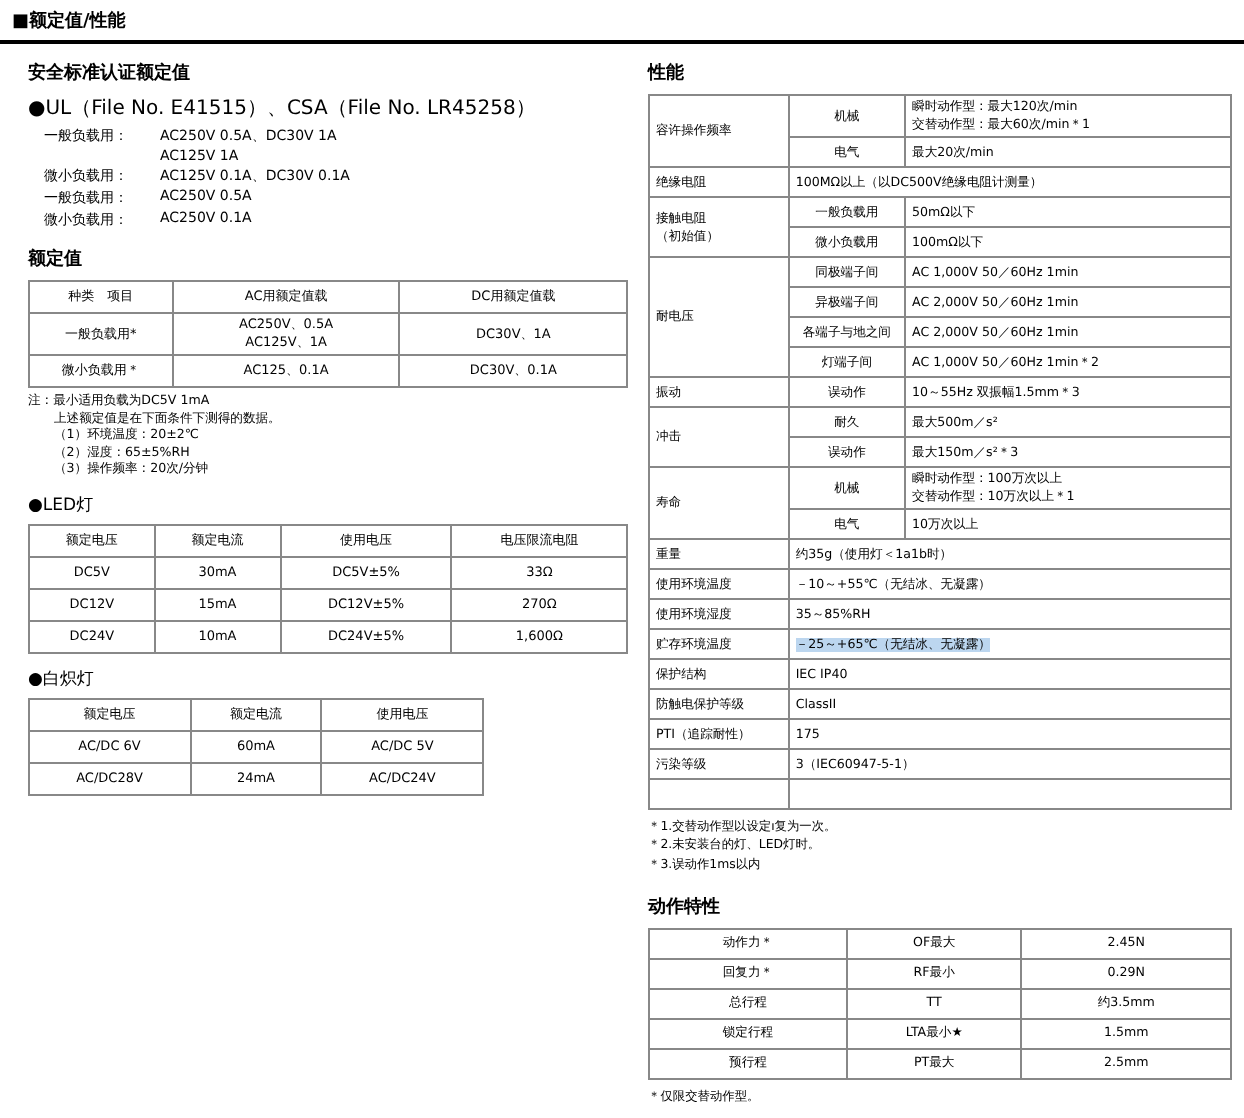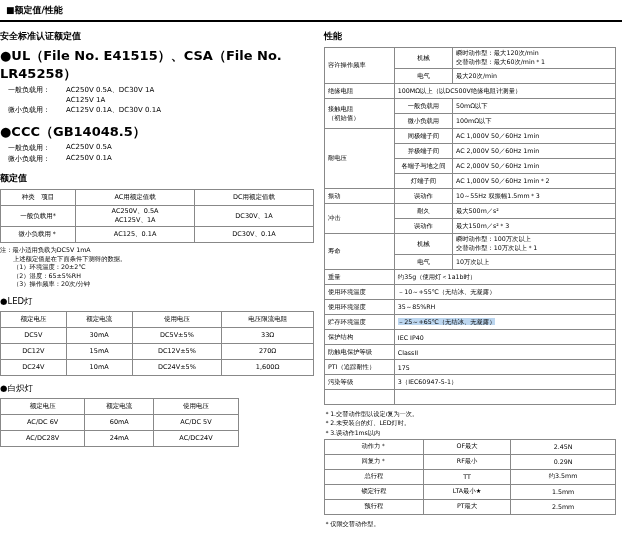--- a/index.html
+++ b/index.html
@@ -1,24 +1,24 @@
 <!DOCTYPE html>
 <html><head>
 <meta charset="utf-8">
 <style>
   html,body{margin:0;padding:0;background:#fff;}
   body{width:622px;height:559px;font-family:"DejaVu Sans","Liberation Sans",sans-serif;font-size:7px;color:#000;position:relative;overflow:hidden;}
   .page{width:622px;height:395px;position:relative;}
   .hdr{font-size:9px;font-weight:bold;padding:4px 6px 3px 6px;border-bottom:2px solid #000;}
   .cols{display:flex;}
-  .colL{width:320px;padding:6px 6px 0 0;box-sizing:border-box;}
+  .colL{width:320px;padding:6px 6px 0 14px;box-sizing:border-box;}
   .colR{width:302px;padding:6px 6px 0 4px;box-sizing:border-box;}
   .sec-title{font-size:9px;font-weight:bold;margin:2px 0 4px 0;}
   .sec-title2{font-size:8.5px;font-weight:normal;margin:7px 0 3px 0;}
-  .bullet{font-size:13px;font-weight:bold;margin:4px 0 2px 0;}
+  .bullet{font-size:10px;font-weight:normal;margin:4px 0 2px 0;}
   .ind{margin-left:8px;}
   .row{display:flex;margin:1px 0;}
   .lbl{width:58px;flex:none;}
   .val{flex:1;}
   .note{font-size:6.5px;margin-top:3px;}
   table{border-collapse:collapse;font-size:6.5px;}
   td,th{border:1px solid #888;padding:1px 3px;text-align:center;font-weight:normal;vertical-align:middle;}
   .tbl-rate{width:100%;margin-top:2px;}
   .tbl-rate td,.tbl-rate th{height:13px;}
   .notes-s{font-size:6.3px;line-height:1.35;margin-top:3px;}
@@ -57,21 +57,20 @@
         <div class="row">
           <div class="lbl"></div>
           <div class="val">AC125V 1A</div>
         </div>
         <div class="row">
           <div class="lbl">微小负载用：</div>
           <div class="val">AC125V 0.1A、DC30V 0.1A</div>
         </div>
       </div>
 
-      <div class="bullet" style="margin-top:8px;">●CCC（GB14048.5）</div>
       <div class="ind">
         <div class="row">
           <div class="lbl">一般负载用：</div>
           <div class="val">AC250V 0.5A</div>
         </div>
         <div class="row">
           <div class="lbl">微小负载用：</div>
           <div class="val">AC250V 0.1A</div>
         </div>
       </div>
@@ -269,20 +268,21 @@
         </tr>
       </tbody>
         </table>
 
       <div class="fn">
         <div>＊1.交替动作型以设定ו复为一次。</div>
         <div>＊2.未安装台的灯、LED灯时。</div>
         <div>＊3.误动作1ms以内</div>
       </div>
 
+      <div class="sec-title" style="margin-top:10px;">动作特性</div>
       <table class="tbl-act">
         <tbody>
             <tr>
           <td class="l" style="width:34%">动作力＊</td>
           <td class="c" style="width:30%">OF最大</td>
           <td class="c">2.45N</td>
         </tr>
         <tr>
           <td class="l">回复力＊</td>
           <td class="c">RF最小</td>

